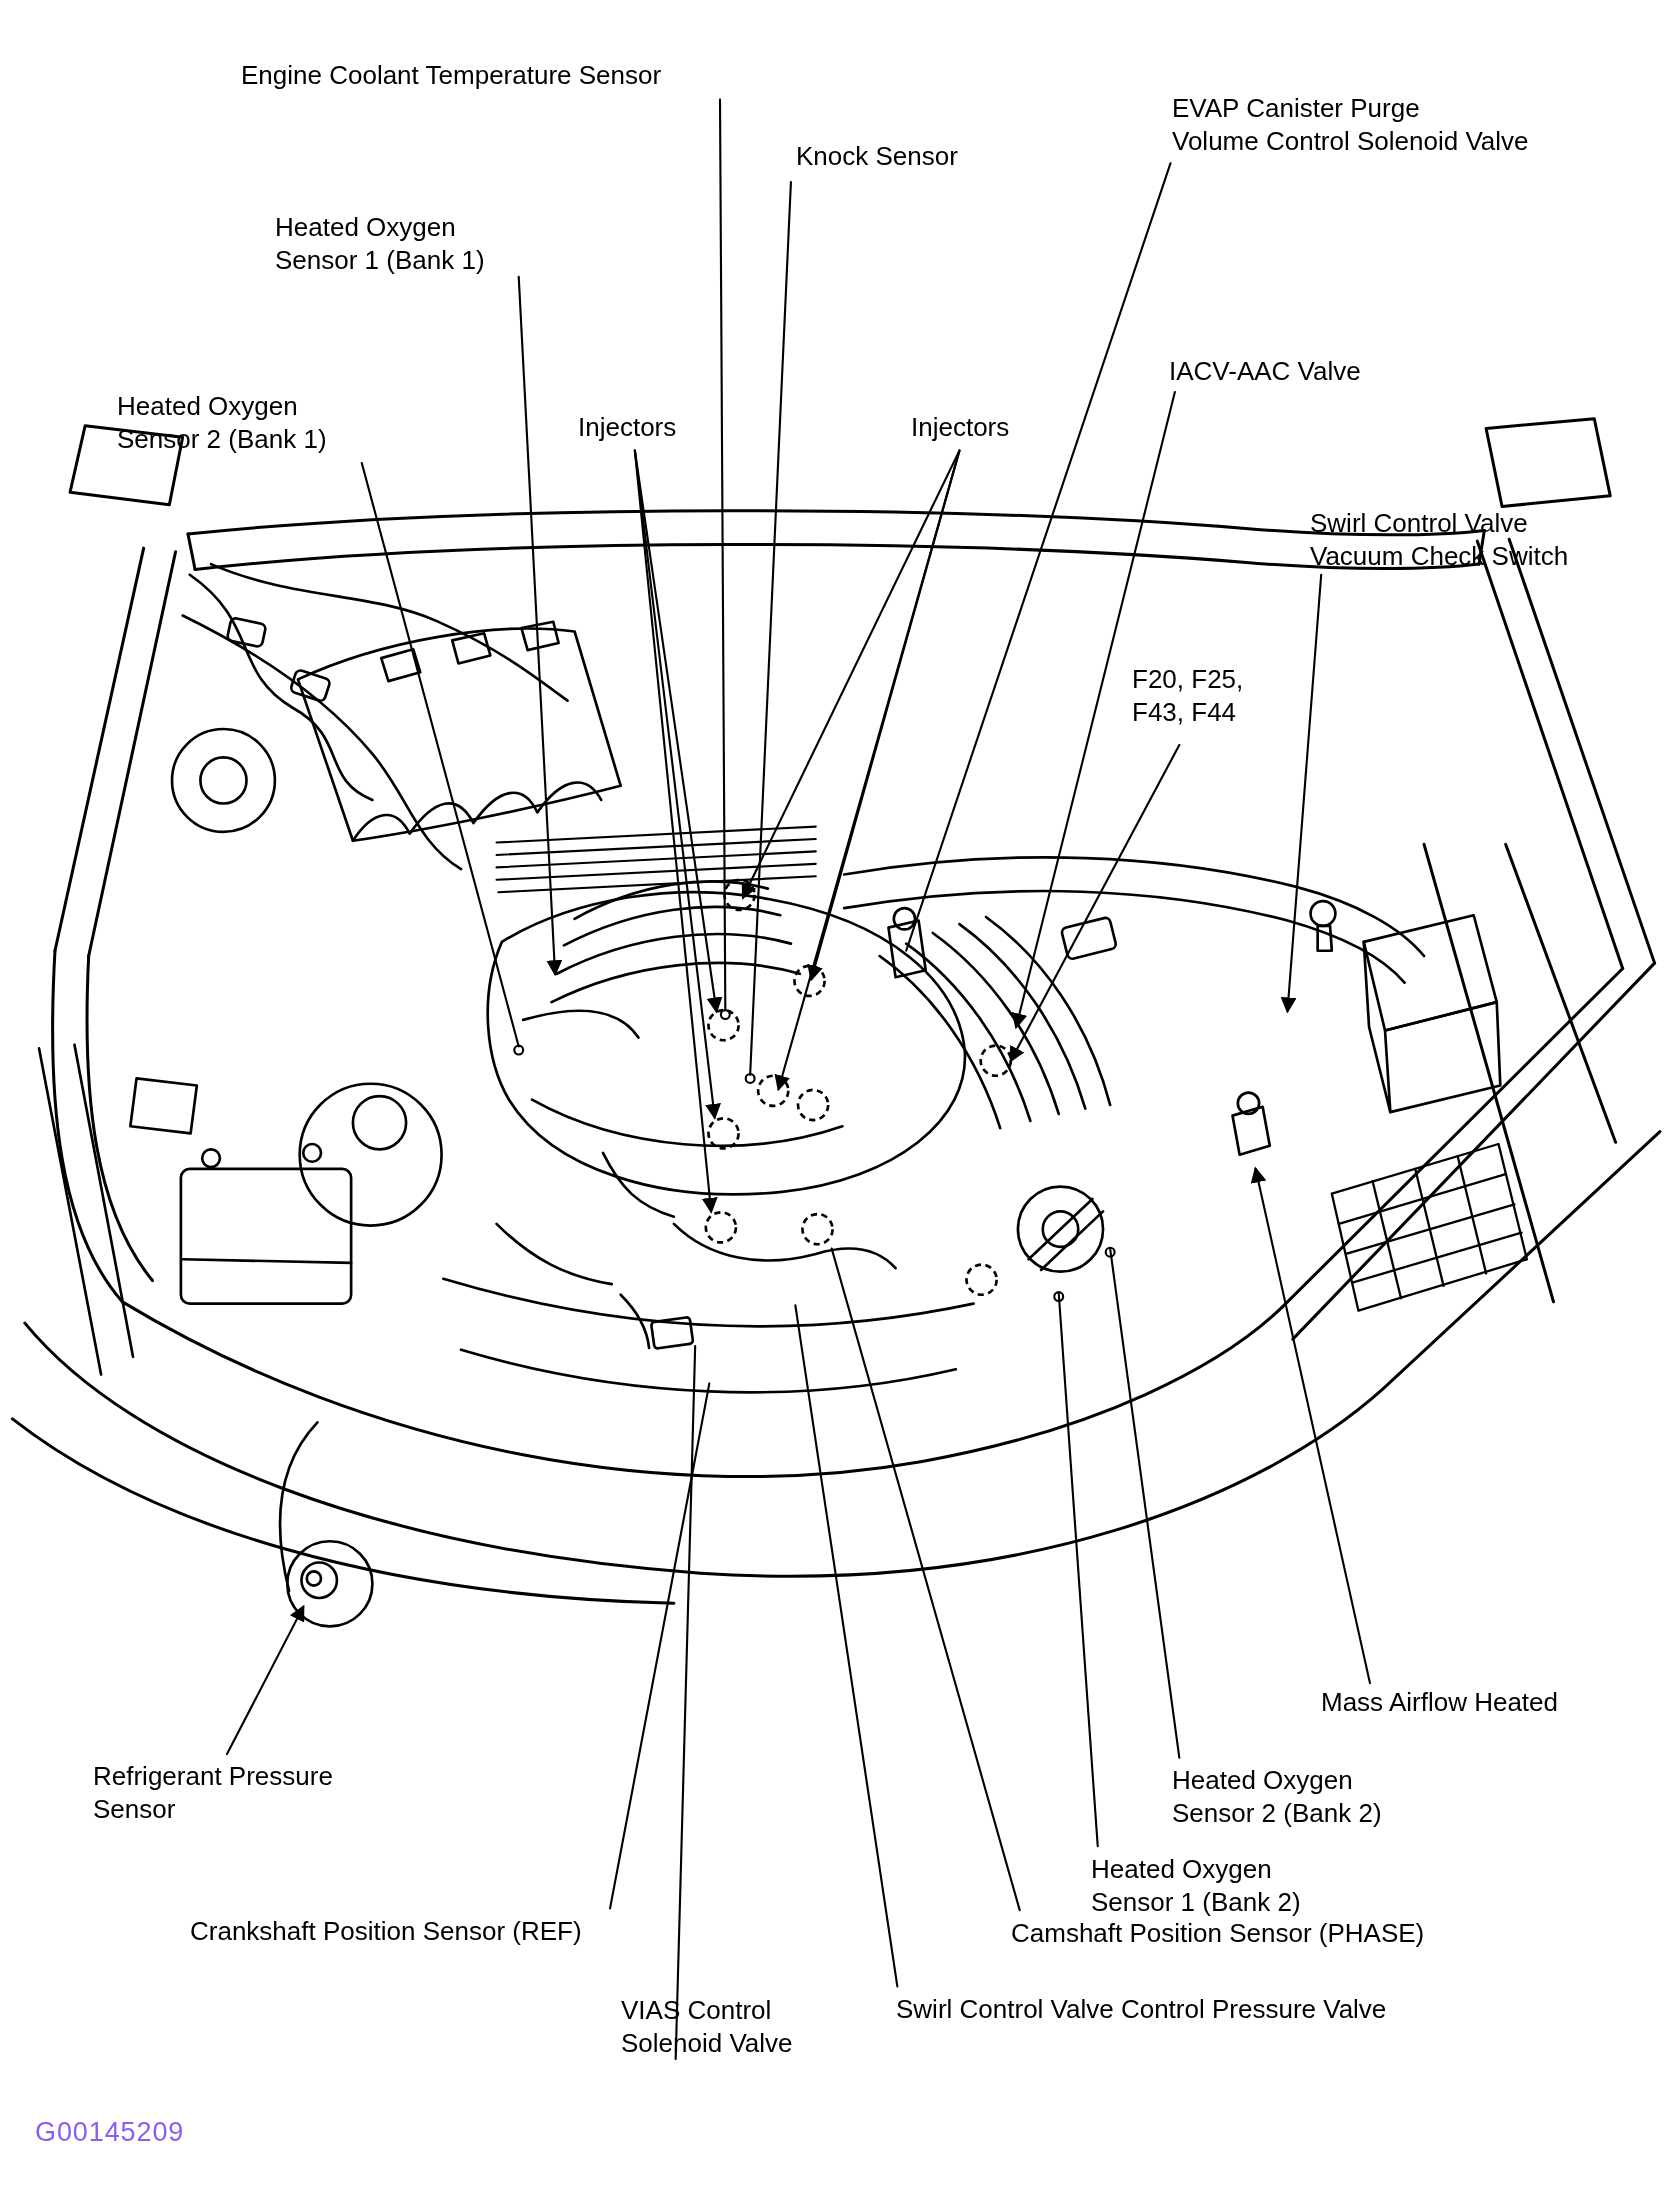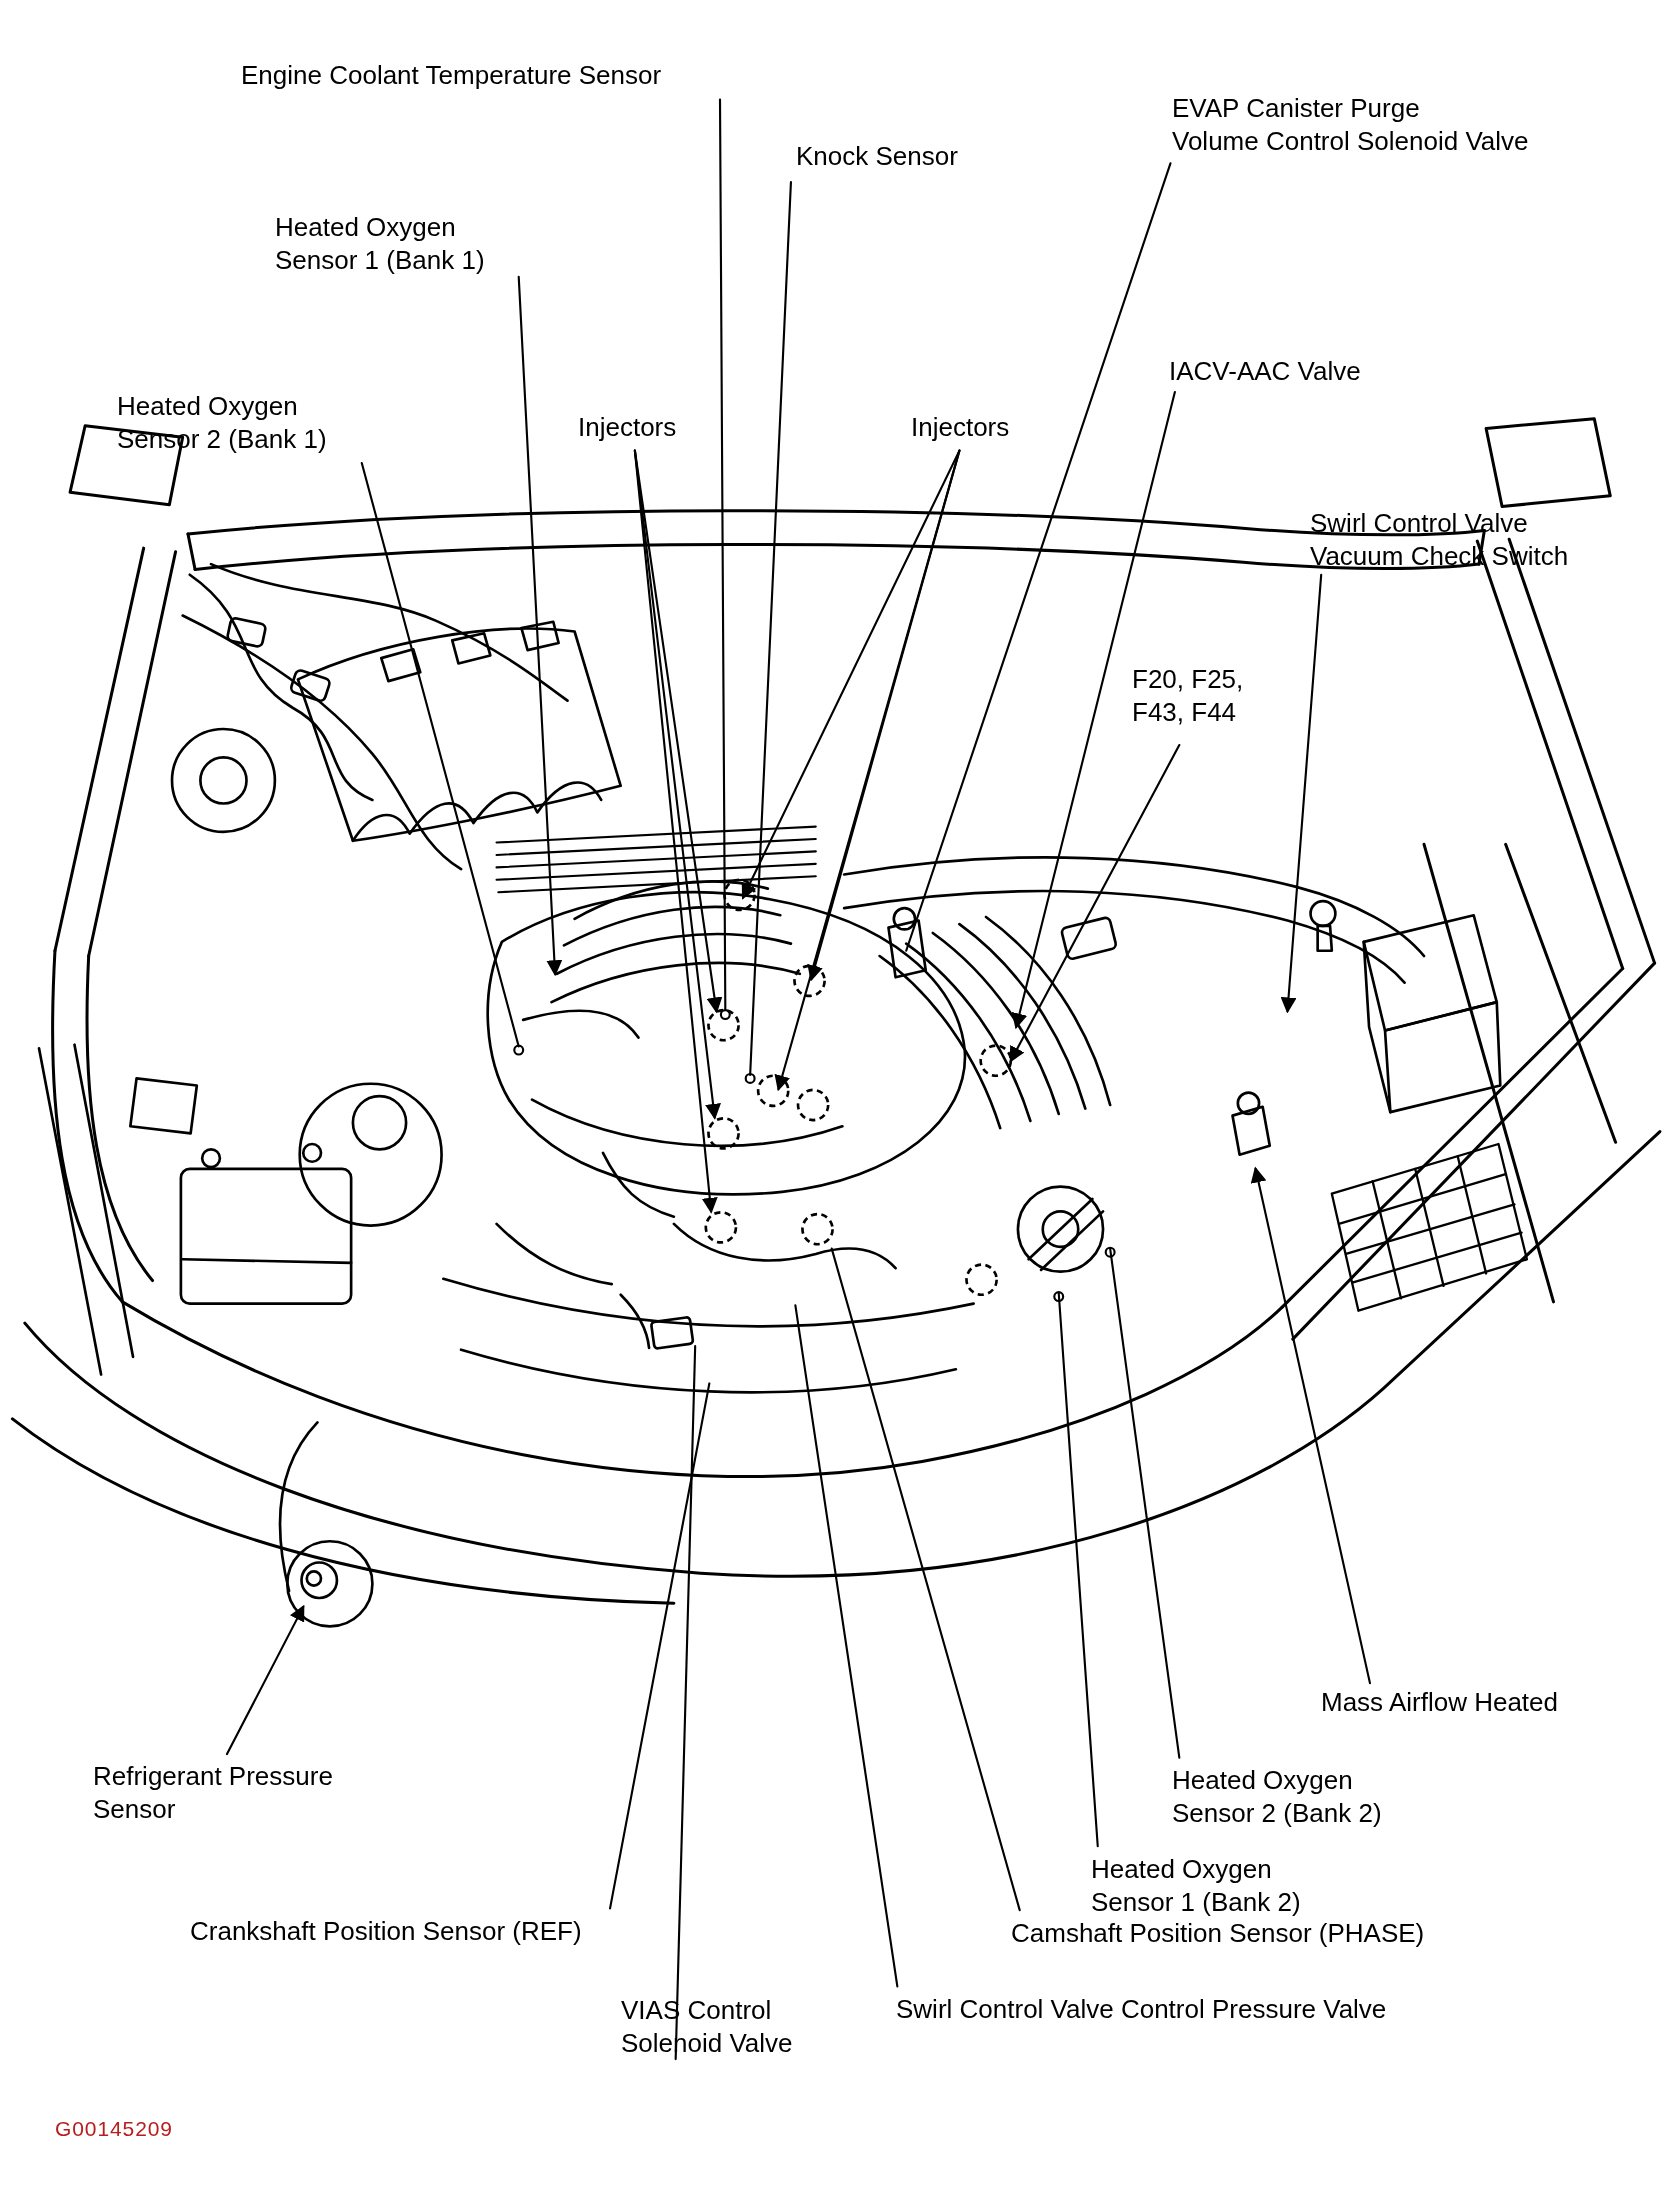--- a/index.html
+++ b/index.html
@@ -1,21 +1,21 @@
 <!DOCTYPE html>
 <html style="font-size:14px"><head>
 <meta charset="utf-8">
 <style>
   html,body{margin:0;padding:0;background:#ffffff;}
   #page{position:relative;width:1667px;height:2210px;background:#ffffff;overflow:hidden;
         font-family:"Liberation Sans", sans-serif;}
   #art{position:absolute;left:0;top:0;width:1667px;height:2210px;}
   .lbl{position:absolute;color:#000;font-size:26px;line-height:33px;white-space:pre-line;
        letter-spacing:0px;}
-  .g-code{position:absolute;left:35px;top:2117px;color:#b91c1c;font-size:21px;letter-spacing:0.9px;margin-left:20px;}
+  .g-code{position:absolute;left:35px;top:2117px;color:#8b5cf6;font-size:27px;letter-spacing:0.9px;}
 </style>
 </head>
 <body>
 
 <div id="page">
 
   <svg id="art" viewBox="0 0 1880 2492" xmlns="http://www.w3.org/2000/svg">
     <defs>
       <marker id="arw" viewBox="0 0 10 10" refX="8.5" refY="5" markerWidth="7.5" markerHeight="7.5" orient="auto-start-reverse">
         <path d="M0,0 L10,5 L0,10 z" fill="#000"></path>

